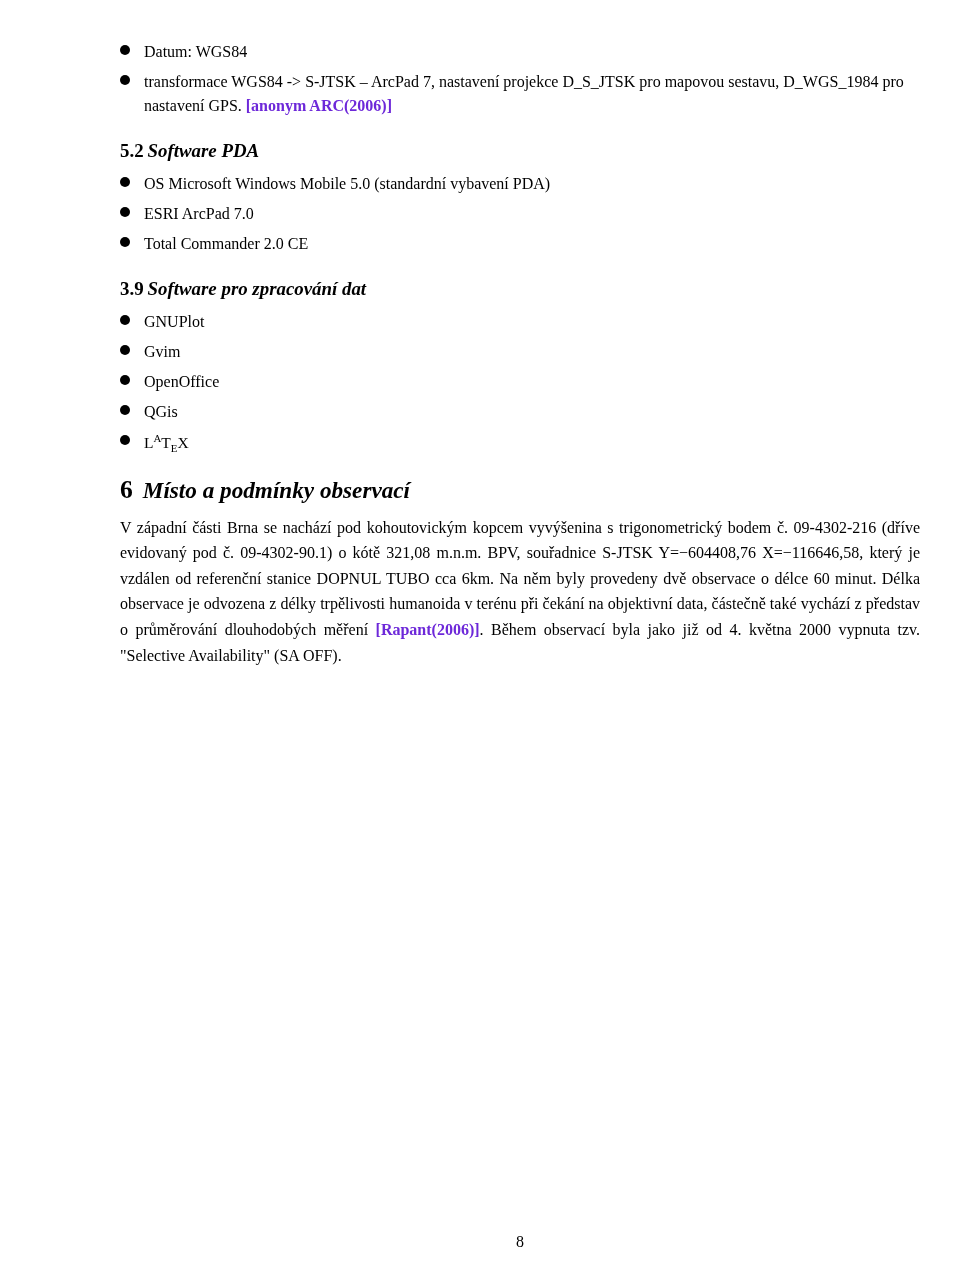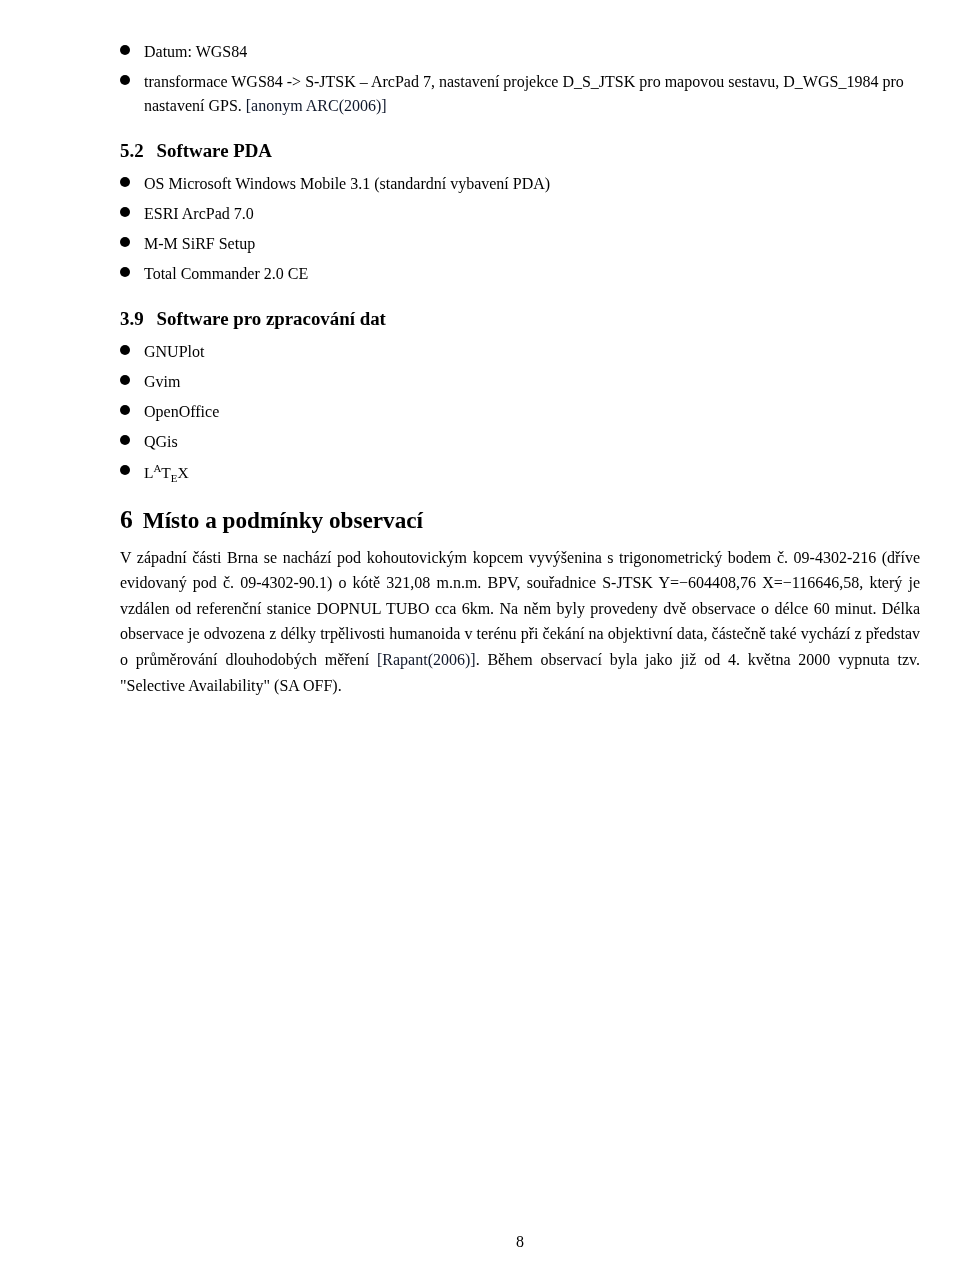--- a/index.html
+++ b/index.html
@@ -59,34 +59,36 @@
       gap: 10px;
     }
 
     .section-heading .section-number {
       font-size: 1.1em;
       font-weight: bold;
     }
 
     .section-title {
       font-weight: bold;
+      font-style: italic;
     }
 
     .subsection-heading {
       font-size: 1.18em;
       font-weight: bold;
       margin-top: 22px;
       margin-bottom: 10px;
       display: flex;
       align-items: center;
-      gap: 13px;
+      gap: 4px;
     }
 
     .citation {
-      color: #0f172a;
+      color: #6d28d9;
+      font-weight: bold;
     }
 
     .paragraph {
       line-height: 1.6;
       text-align: justify;
       margin-bottom: 10px;
     }
 
     .top-bullets {
       margin-bottom: 12px;
@@ -140,29 +142,25 @@
   </ul>
 
   <div class="section-block">
     <div class="subsection-heading">
       <span class="section-number">5.2</span>
       <span class="section-title">Software PDA</span>
     </div>
     <ul class="bullet-list">
       <li>
         <span class="bullet"></span>
-        <span>OS Microsoft Windows Mobile 3.1 (standardní vybavení PDA)</span>
+        <span>OS Microsoft Windows Mobile 5.0 (standardní vybavení PDA)</span>
       </li>
       <li>
         <span class="bullet"></span>
         <span>ESRI ArcPad 7.0</span>
-      </li>
-      <li>
-        <span class="bullet"></span>
-        <span>M-M SiRF Setup</span>
       </li>
       <li>
         <span class="bullet"></span>
         <span>Total Commander 2.0 CE</span>
       </li>
     </ul>
   </div>
 
   <div class="section-block">
     <div class="subsection-heading">

